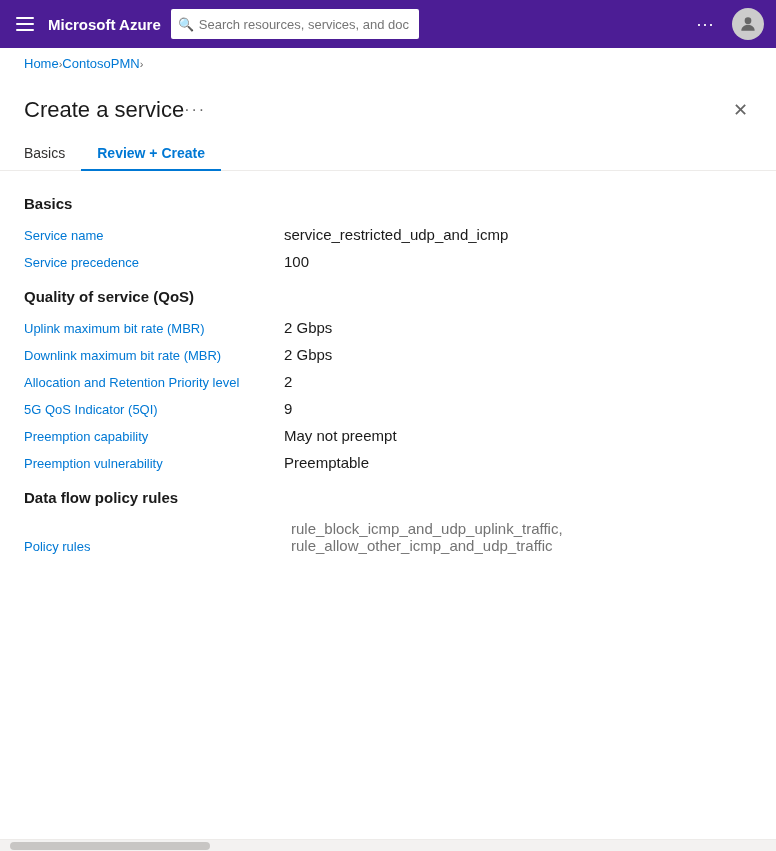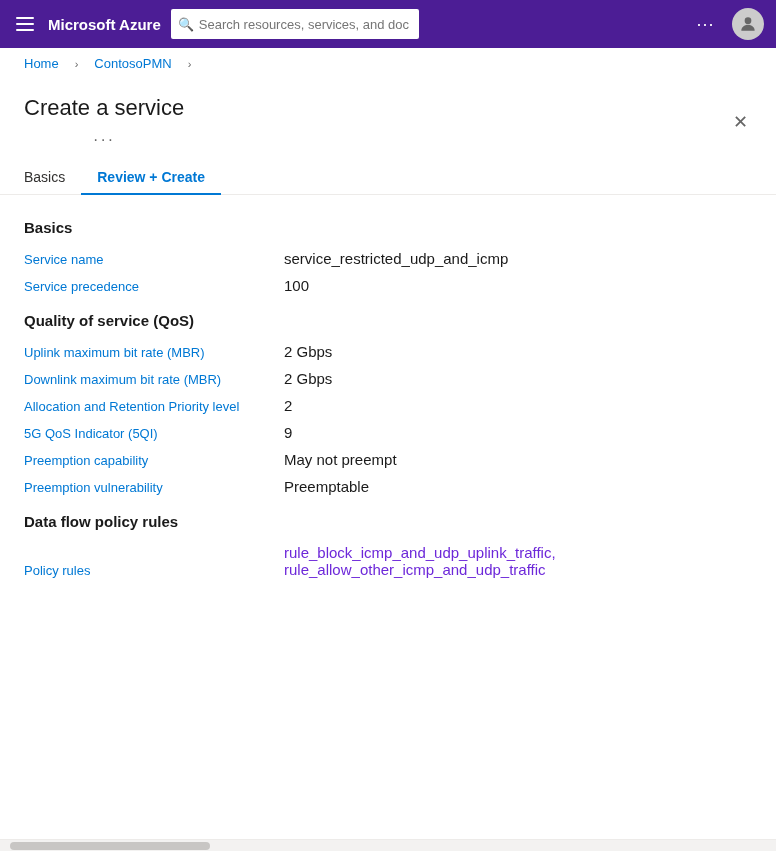--- a/index.html
+++ b/index.html
@@ -75,21 +75,21 @@
     .topbar-avatar svg { width: 20px; height: 20px; fill: #666; }
 
     
     .breadcrumb {
       background: white;
       padding: 8px 24px;
       font-size: 13px;
       color: #0078d4;
       display: flex;
       align-items: center;
-      gap: 16px;
+      gap: 0;
       flex-shrink: 0;
       text-align: center;
     }
     .breadcrumb-sep { color: #666; font-size: 11px; }
     .breadcrumb-link { color: #0078d4; cursor: pointer; text-decoration: none; }
 
     
     .main-wrap {
       background: white;
       flex: 1;
@@ -102,22 +102,21 @@
     .panel-header {
       padding: 16px 24px 0 24px;
       display: flex;
       align-items: center;
       justify-content: space-between;
       flex-shrink: 0;
     }
     .panel-title-wrap {
       display: flex;
       align-items: center;
-      gap: 10px;
-      flex-direction: column;
+      gap: 0;
     }
     .panel-title {
       font-size: 22px;
       font-weight: 300;
       color: #1a1a1a;
     }
     .panel-title-dots {
       color: #666;
       font-size: 16px;
       cursor: pointer;
@@ -337,21 +336,21 @@
     <div class="field-row">
       <span class="field-label">Preemption vulnerability</span>
       <span class="field-value">Preemptable</span>
     </div>
 
     <div class="section-divider"></div>
     <div class="section-heading">Data flow policy rules</div>
 
     <div class="field-row">
       <span class="field-label">Policy rules</span>
-      <span class="field-value" style="color:#6d28d9; max-width: 460px;">rule_block_icmp_and_udp_uplink_traffic, rule_allow_other_icmp_and_udp_traffic</span>
+      <span class="field-value" style="color:#737373; max-width: 460px; margin-left: 7px;">rule_block_icmp_and_udp_uplink_traffic, rule_allow_other_icmp_and_udp_traffic</span>
     </div>
 
   </div>
 
 
   <div class="h-scroll">
     <div class="h-scroll-thumb"></div>
   </div>
 
 </div>

